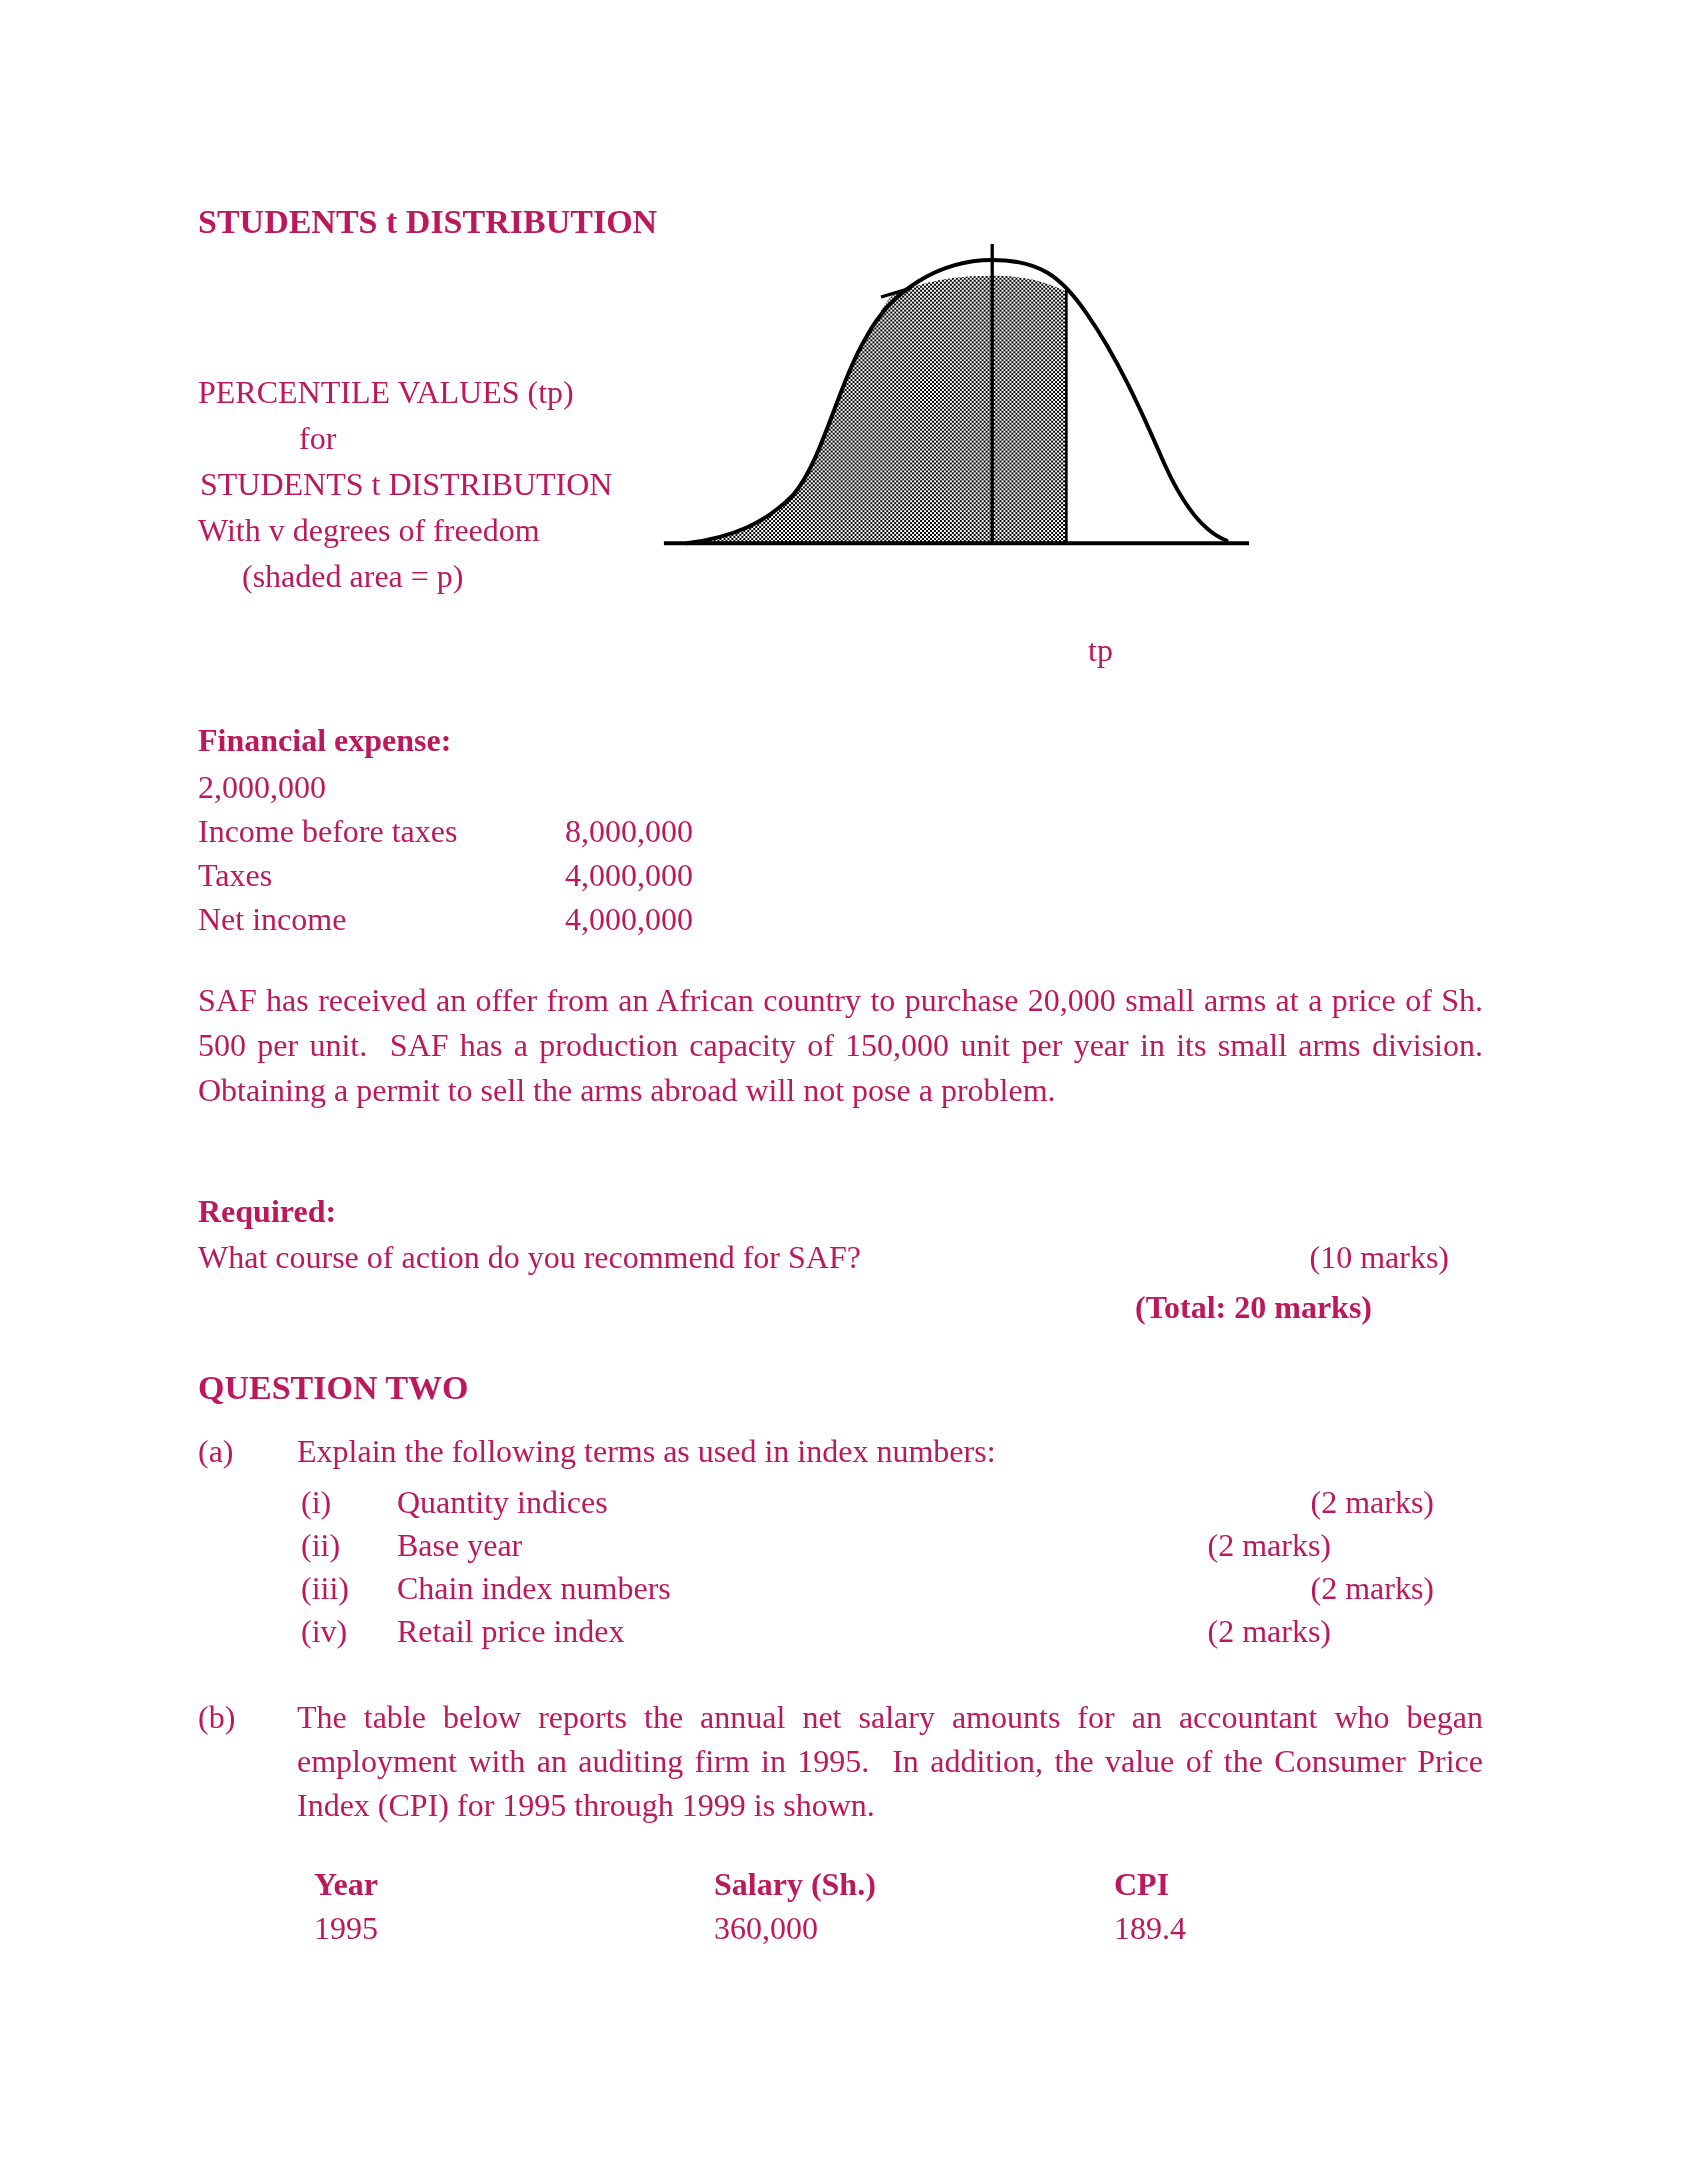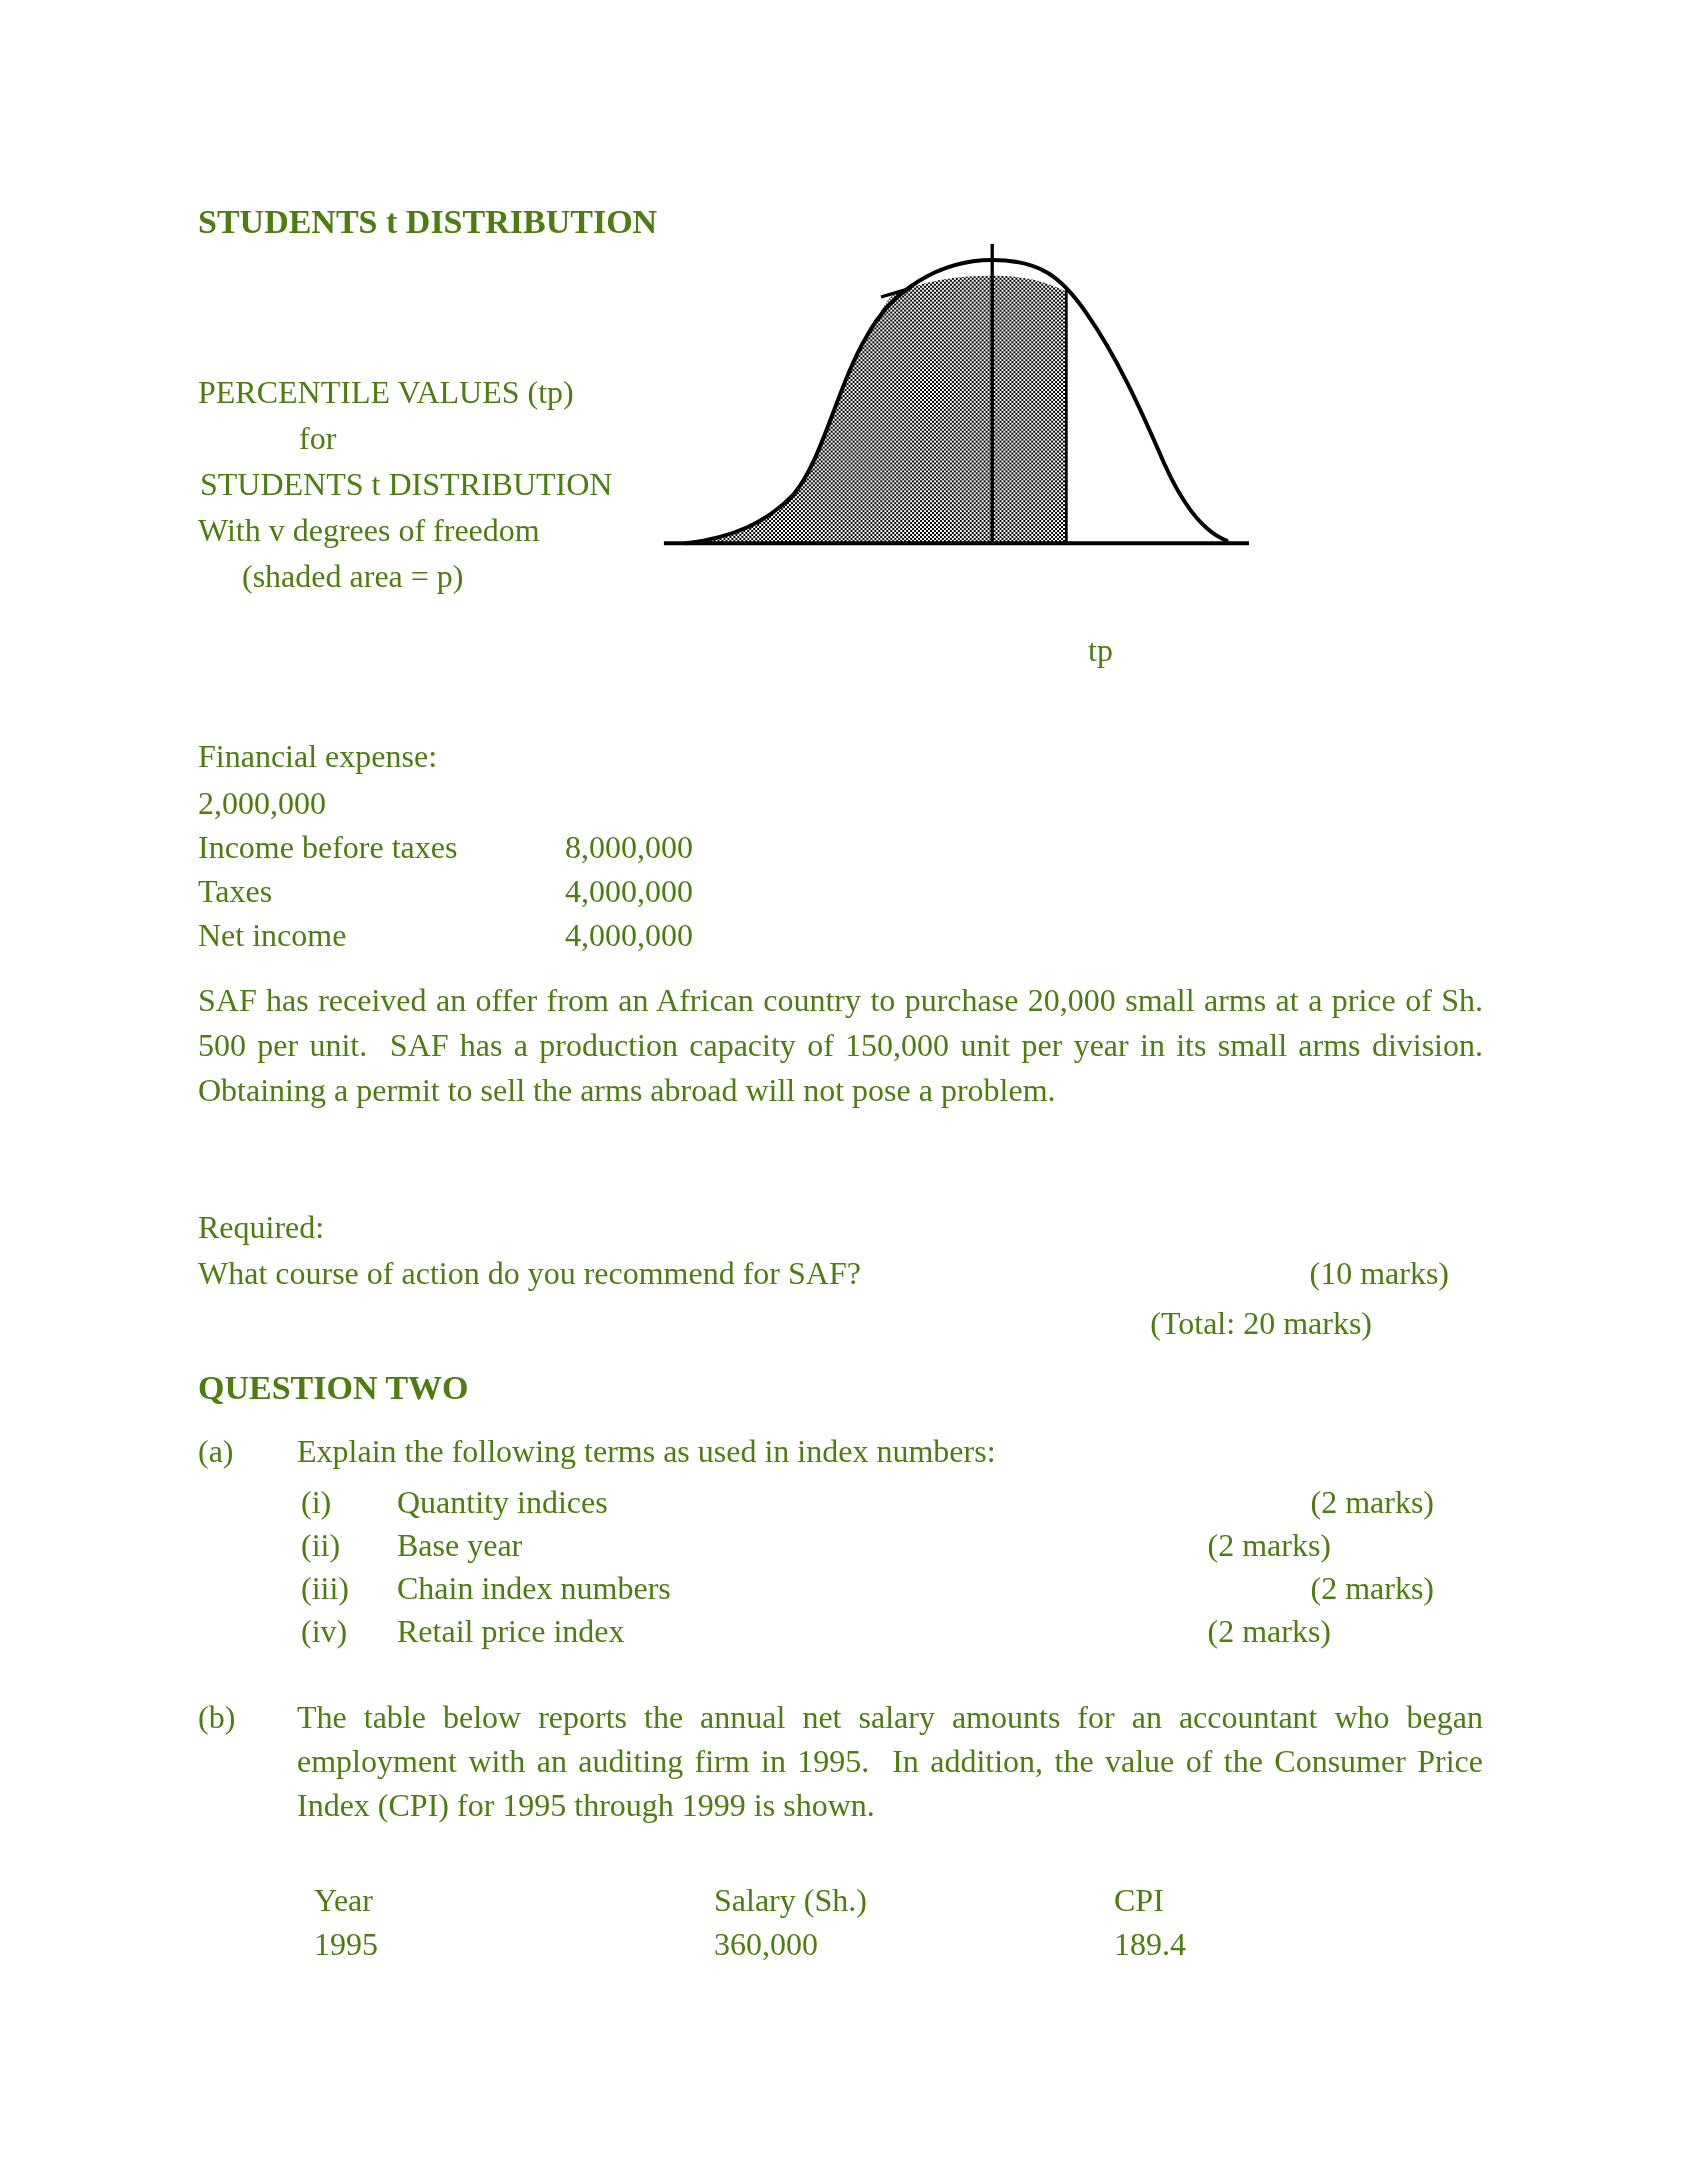--- a/index.html
+++ b/index.html
@@ -1,27 +1,27 @@
 <!DOCTYPE html>
 <html style="font-size:10.6px"><head>
 <meta charset="utf-8">
 <style>
   html, body { margin: 0; padding: 0; background: #ffffff; }
   .page {
     position: relative;
     width: 1687px;
     height: 2183px;
     background: #ffffff;
-    color: #4d7c0f;
+    color: #be185d;
     font-family: "Liberation Serif", "DejaVu Serif", serif;
     font-size: 32px;
     overflow: hidden;
   }
   .abs { position: absolute; }
-  .b { font-weight: normal; margin-top: 16px; }
+  .b { font-weight: bold; }
   .h1 { font-size: 34px; font-weight: bold; line-height: 1.2; }
 
   
   .caption { left: 198px; top: 369px; line-height: 46px; }
   .caption .l0 { margin-left: 0; }
   .caption .l1 { margin-left: 101px; }
   .caption .l2 { margin-left: 2px; }
   .caption .l3 { margin-left: 0; }
   .caption .l4 { margin-left: 44px; }
 

